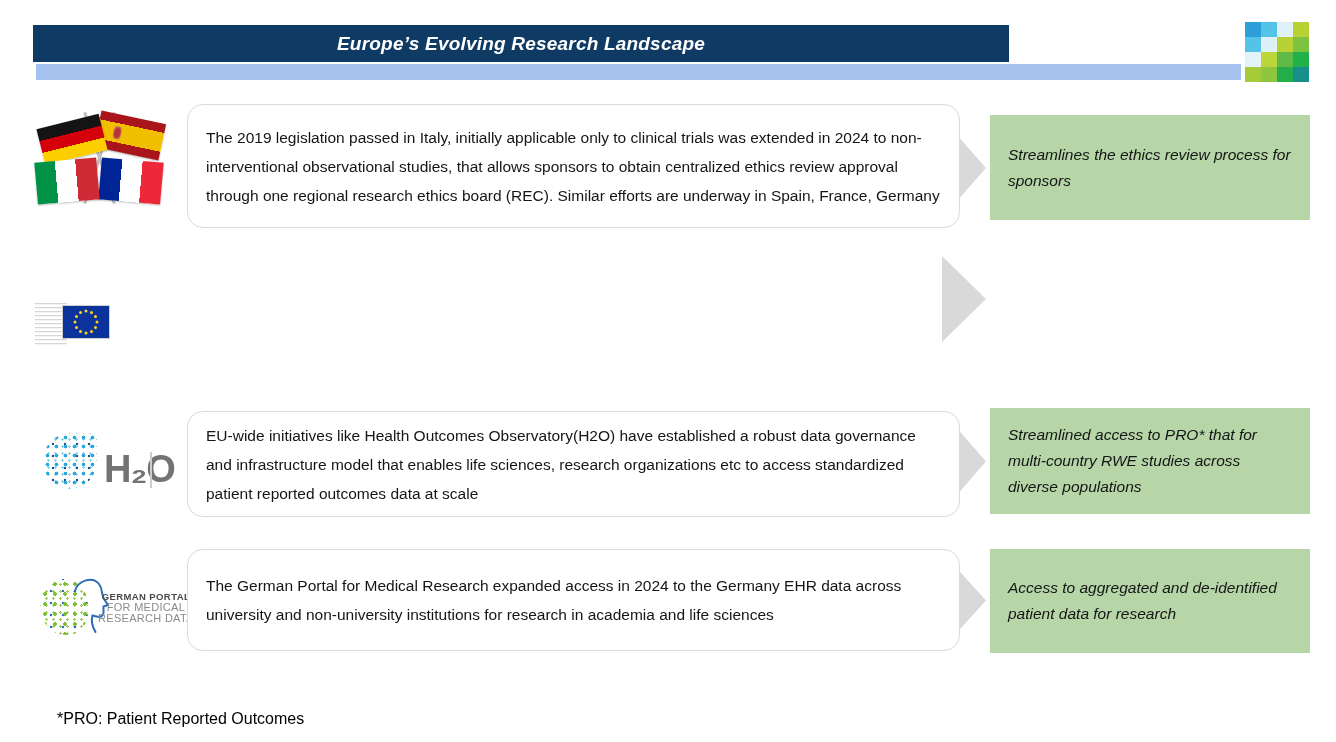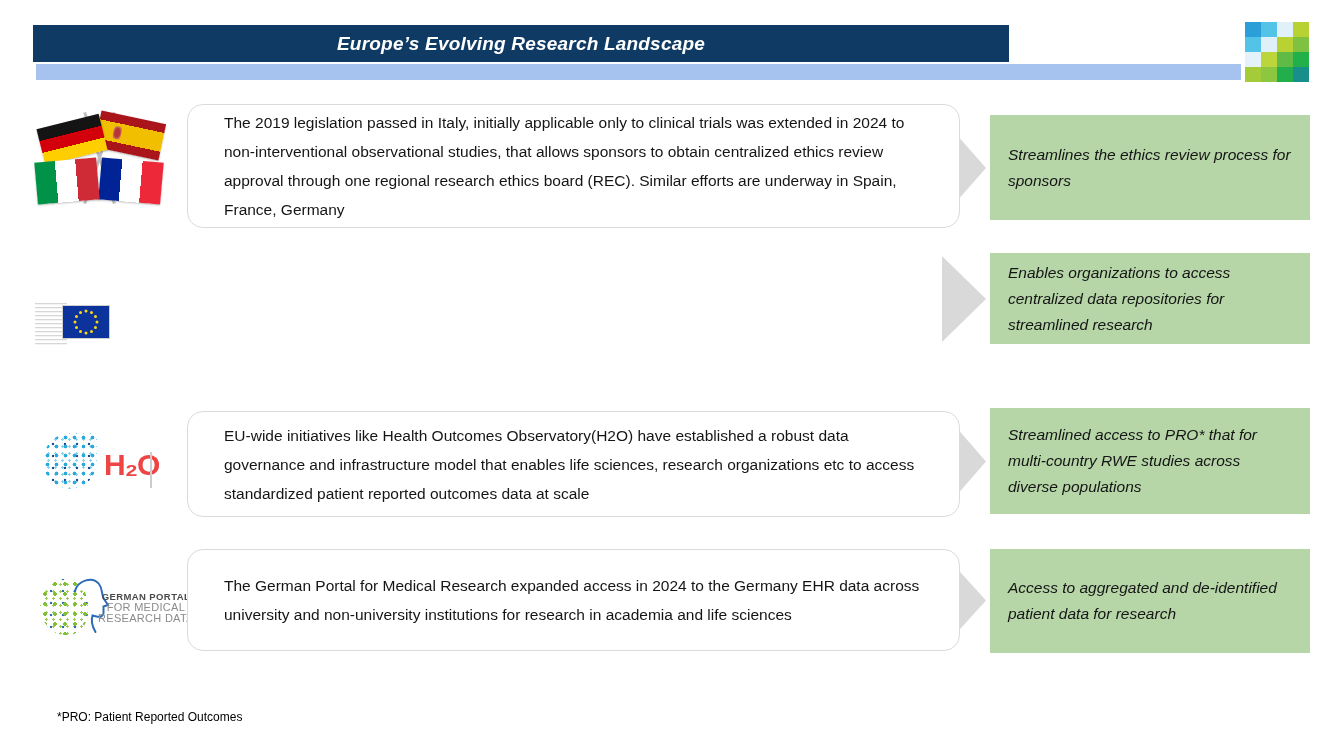--- a/index.html
+++ b/index.html
@@ -19,21 +19,21 @@
     position:absolute;left:1245px;top:22px;width:64px;height:60px;
     display:grid;grid-template-columns:repeat(4,1fr);grid-template-rows:repeat(4,1fr);
   }
 
   
   .textbox{
     position:absolute;left:187px;width:773px;box-sizing:border-box;background:#ffffff;
     border:1px solid #DBDBDB;border-radius:16px;padding:8px 18px;
     display:flex;align-items:center;z-index:2;
   }
-  .textbox p{margin:18px;font-size:15.5px;line-height:29px;color:#151515;}
+  .textbox p{margin:0;font-size:15.5px;line-height:29px;color:#151515;}
   .flow-arrow{
     position:absolute;left:942px;width:44px;background:#D9D9D9;
     clip-path:polygon(0 0,100% 50%,0 100%);z-index:1;
   }
   .outcome{
     position:absolute;left:990px;width:320px;box-sizing:border-box;background:#B6D6A8;
     display:flex;align-items:center;padding:8px 18px;z-index:2;
   }
   .outcome p{margin:0;font-size:15.5px;line-height:26px;font-style:italic;color:#151515;}
 
@@ -73,42 +73,42 @@
   .h2o-icon .droplet{
     position:absolute;left:3px;top:3px;width:54px;height:56px;
     border-radius:50% 0 50% 50%;
     background-image:
       radial-gradient(#2AA9DC 1.8px,transparent 2.1px),
       radial-gradient(#1B4E8F 1.3px,transparent 1.6px),
       radial-gradient(#8AD2EC 1.1px,transparent 1.4px);
     background-size:9px 9px,12px 12px,7px 7px;
     background-position:0 0,4px 5px,2px 3px;
   }
-  .h2o-icon .h2o-text{position:absolute;left:64px;top:18px;font-size:30px;font-weight:bold;
-    color:#ef4444;letter-spacing:-1px;}
+  .h2o-icon .h2o-text{position:absolute;left:64px;top:18px;font-size:38px;font-weight:bold;
+    color:#737373;letter-spacing:-1px;}
   .h2o-icon .h2o-divider{position:absolute;left:110px;top:22px;width:2px;height:36px;background:#cccccc;}
 
   
   .gp-icon{position:absolute;left:38px;top:573px;width:160px;height:70px;}
   .gp-icon .brain-dots{
     position:absolute;left:2px;top:6px;width:48px;height:56px;border-radius:50% 50% 44% 56%;
     background-image:
       radial-gradient(#7FBF36 1.7px,transparent 2px),
       radial-gradient(#2D6CB4 1.3px,transparent 1.6px),
       radial-gradient(#9CCB52 1.1px,transparent 1.4px);
     background-size:10px 10px,12px 12px,7px 7px;
     background-position:0 0,5px 6px,3px 2px;
   }
   .gp-icon .head-svg{position:absolute;left:30px;top:2px;}
   .gp-icon .gp-text{position:absolute;left:60px;top:18px;line-height:11px;text-align:center;}
   .gp-icon .gp-line1{font-size:9.5px;font-weight:bold;color:#4a4a4a;letter-spacing:.4px;}
   .gp-icon .gp-line2,.gp-icon .gp-line3{font-size:11px;color:#8b8b8b;letter-spacing:.3px;}
 
   
-  .footnote{position:absolute;left:57px;top:710px;font-size:12px;color:#000;}
+  .footnote{position:absolute;left:57px;top:710px;font-size:16px;color:#000;}
 </style>
 </head>
 <body>
 
 <div class="slide">
 
   <div class="title-bar">
     <span>Europe’s Evolving Research Landscape</span>
   </div>
   <div class="header-strip"></div>
@@ -164,23 +164,20 @@
             <circle cx="17.5" cy="25.5" r="1.5"></circle>
           <circle cx="13.5" cy="21.5" r="1.5"></circle>
             <circle cx="12" cy="16" r="1.5"></circle>
           <circle cx="13.5" cy="10.5" r="1.5"></circle>
             <circle cx="17.5" cy="6.5" r="1.5"></circle>
         </g>
       </svg>
     </div>
   </div>
   <div class="flow-arrow ar-2"></div>
-  <div class="outcome oc-2">
-    <p>Enables organizations to access centralized data repositories for streamlined research</p>
-  </div>
 
   <div class="h2o-icon">
     <div class="droplet"></div>
     <div class="h2o-text">H₂O</div>
     <div class="h2o-divider"></div>
   </div>
   <div class="textbox tb-3">
     <p>EU-wide initiatives like Health Outcomes Observatory(H2O) have established a robust data governance and infrastructure model that enables life sciences, research organizations etc to access standardized patient reported outcomes data at scale</p>
   </div>
   <div class="flow-arrow ar-3"></div>

